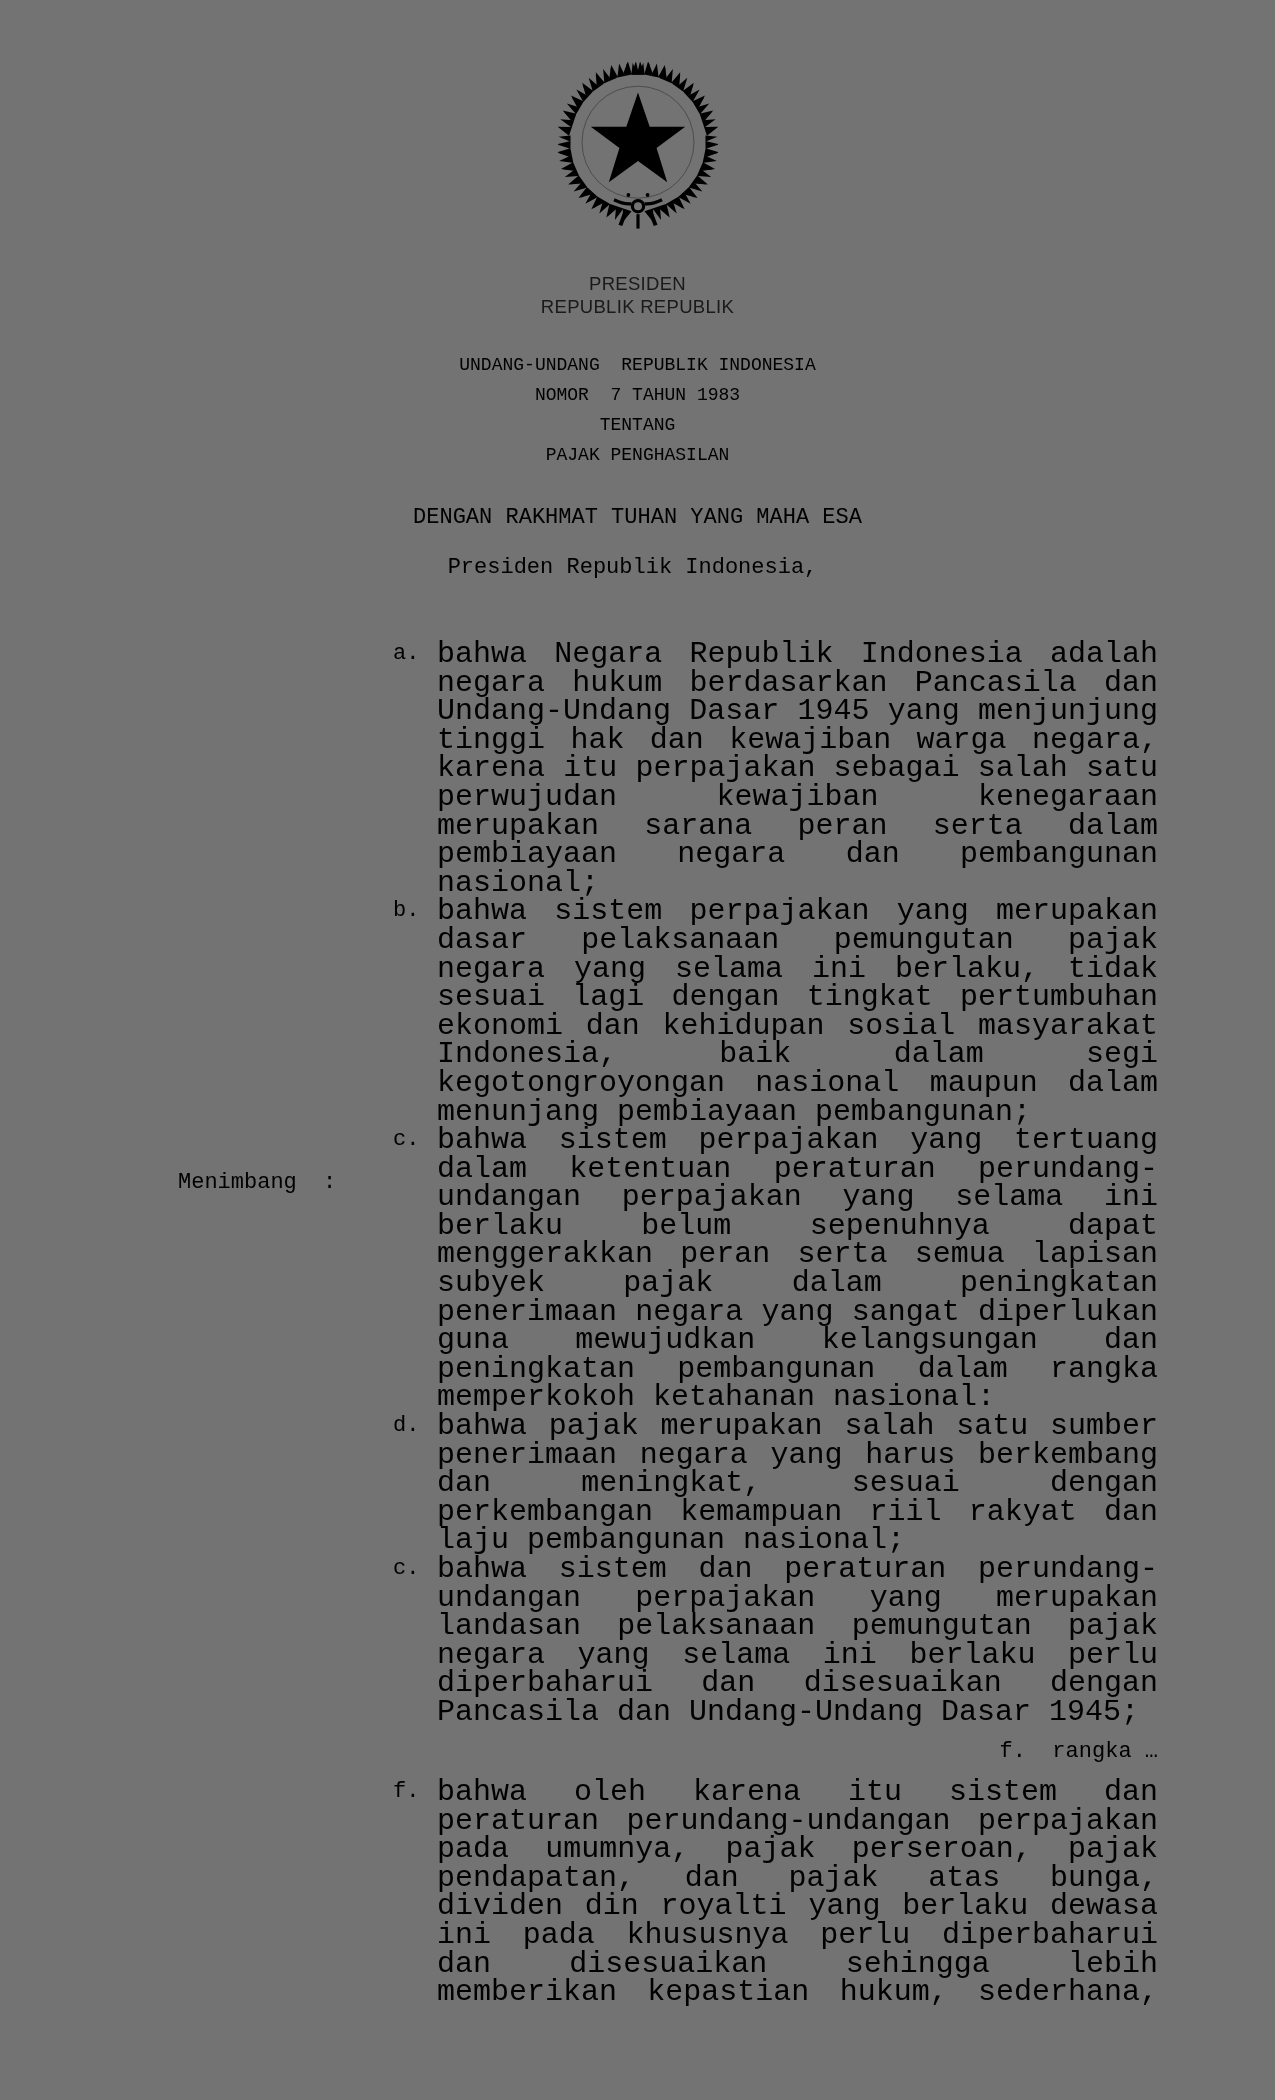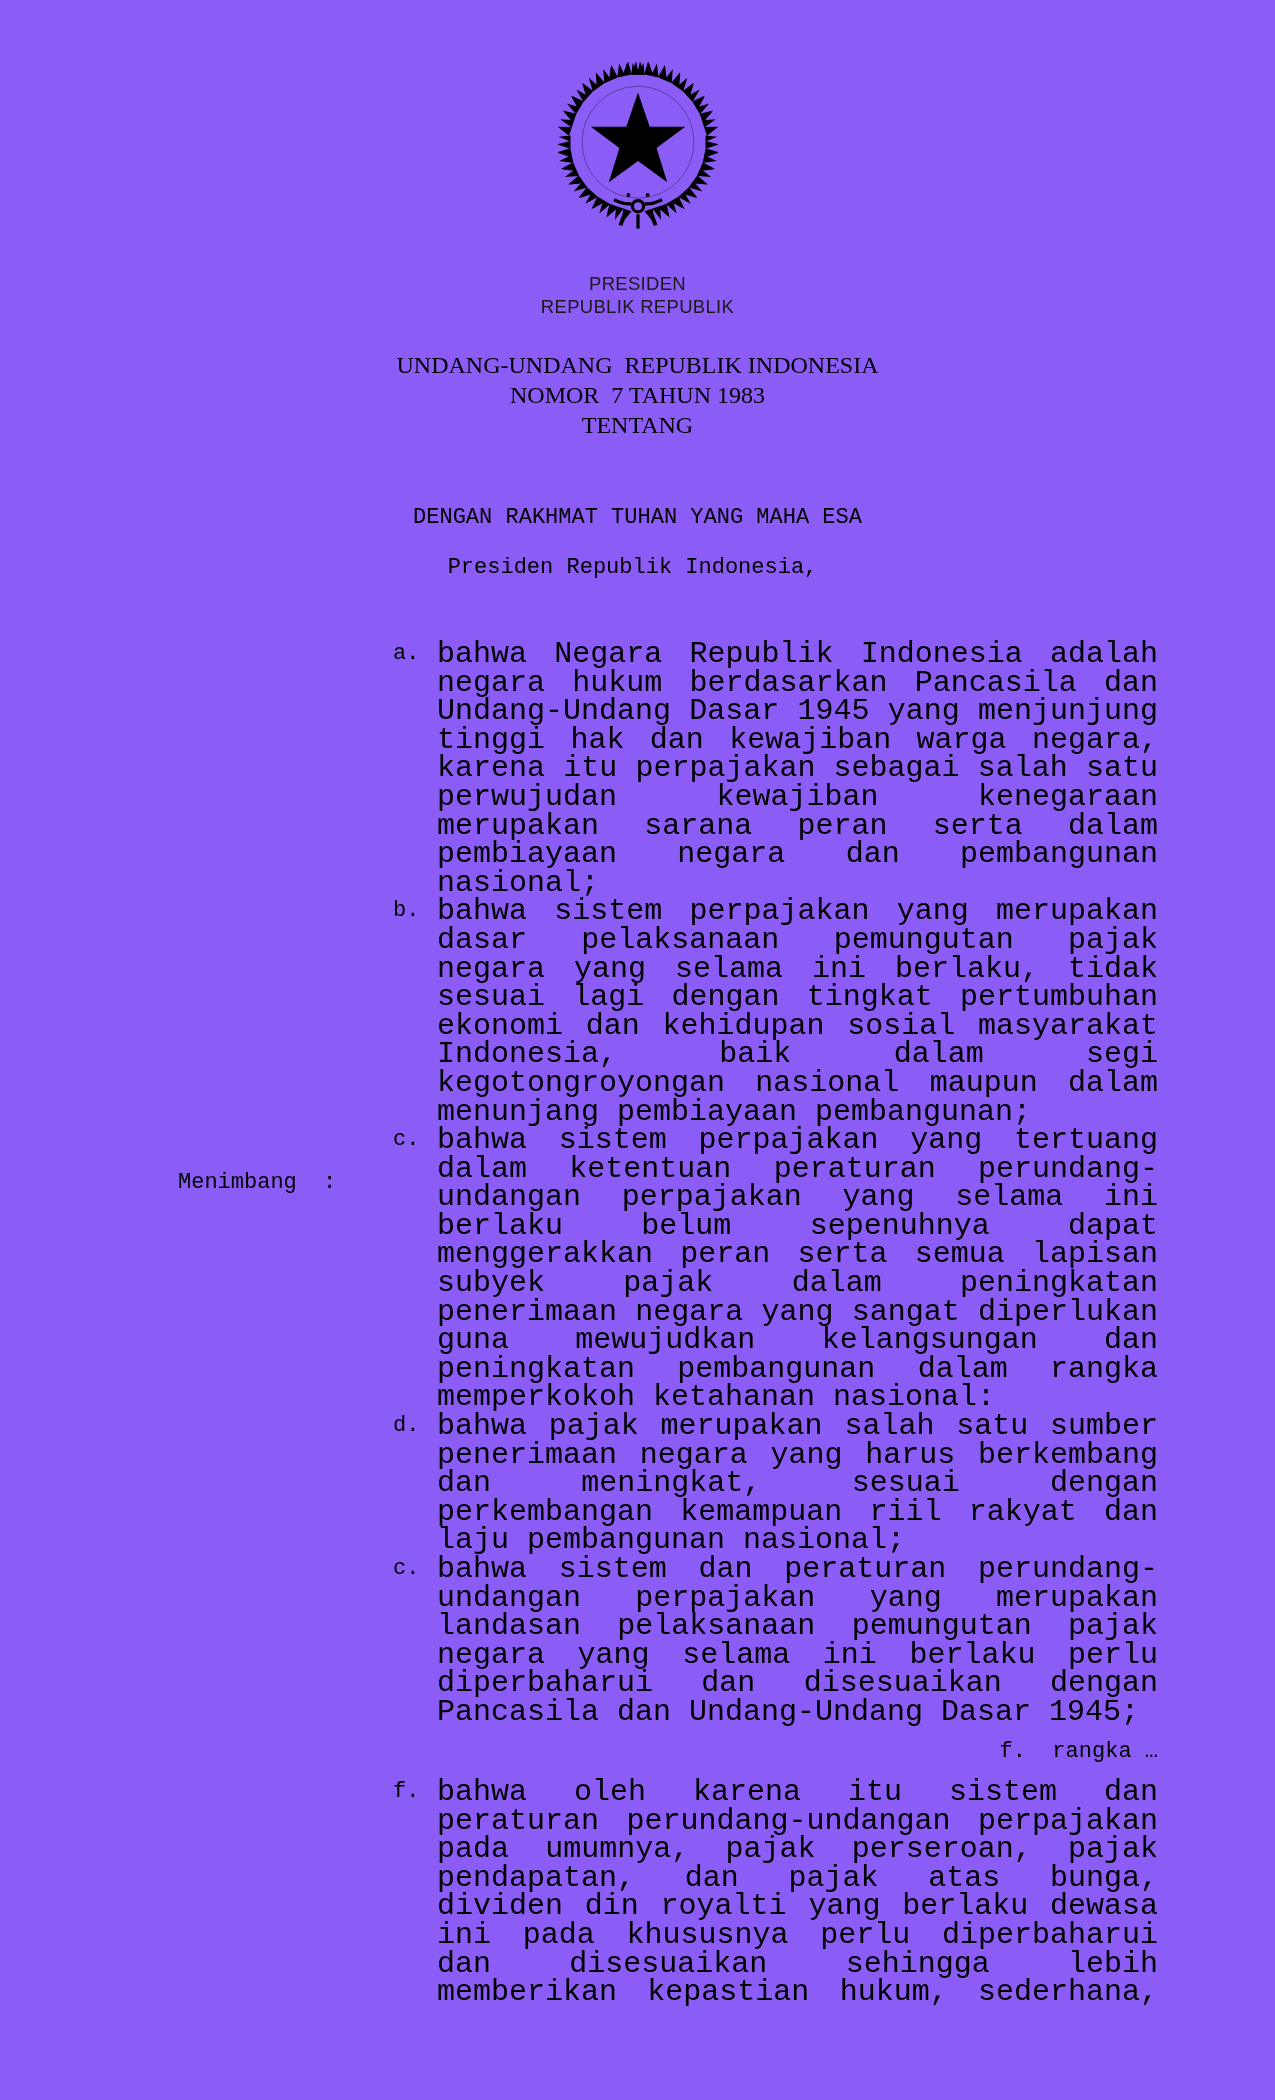--- a/index.html
+++ b/index.html
@@ -5,21 +5,21 @@
 <style>
   html, body {
     margin: 0;
     padding: 0;
     background: #ffffff;
   }
   .page {
     position: relative;
     width: 1275px;
     height: 2100px;
-    background: #8b5cf6;
+    background: #737373;
     margin: 0 auto;
     overflow: hidden;
     font-family: "Liberation Mono", "DejaVu Sans Mono", monospace;
     color: #000000;
   }
 
   
   .emblem-wrap {
     position: absolute;
     left: 0;
@@ -54,24 +54,23 @@
   .title-block {
     position: absolute;
     left: 0;
     top: 350px;
     width: 1275px;
     text-align: center;
   }
   .title-line {
     display: block;
     white-space: pre;
-    font-size: 24px;
+    font-size: 18px;
     line-height: 30px;
     letter-spacing: 0px;
-    font-family: Liberation Serif, serif;
   }
   .invocation {
     position: absolute;
     left: 0;
     top: 495px;
     width: 1275px;
     text-align: center;
     font-size: 22px;
     line-height: 30px;
     white-space: pre;
@@ -340,20 +339,21 @@
 
   <div class="org-block">
     <span class="org-line">PRESIDEN</span>
     <span class="org-line">REPUBLIK REPUBLIK</span>
   </div>
 
   <div class="title-block">
     <span class="title-line">UNDANG-UNDANG  REPUBLIK INDONESIA</span>
     <span class="title-line">NOMOR  7 TAHUN 1983</span>
     <span class="title-line">TENTANG</span>
+    <span class="title-line">PAJAK PENGHASILAN</span>
   </div>
 
   <div class="invocation">DENGAN RAKHMAT TUHAN YANG MAHA ESA</div>
   <div class="signatory">Presiden Republik Indonesia,</div>
 
   <div class="considering">
     <div class="considering-row">
       <div class="considering-label">Menimbang</div>
       <div class="considering-colon">:</div>
       <div class="considering-items">

